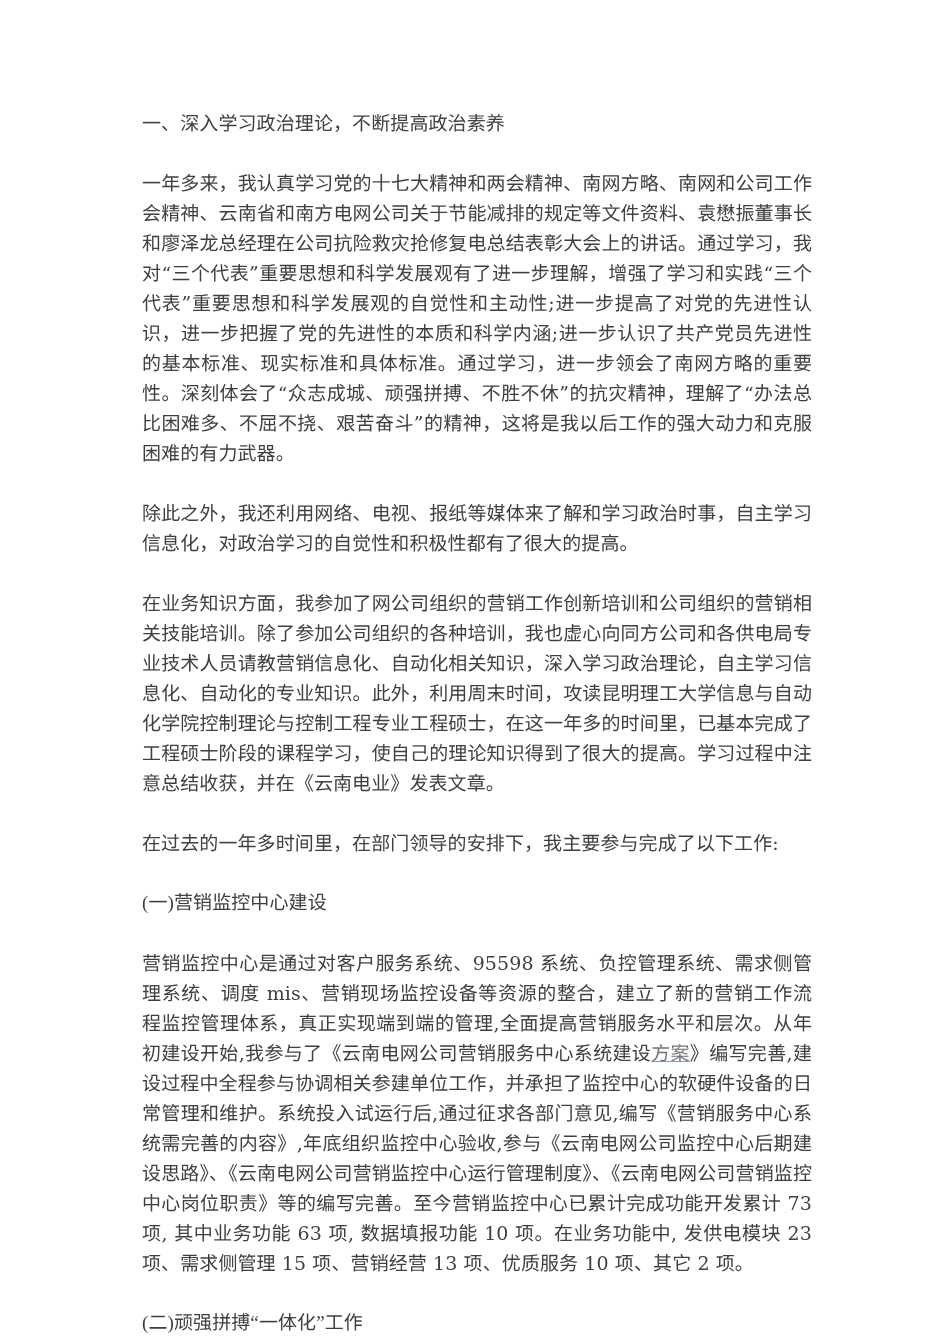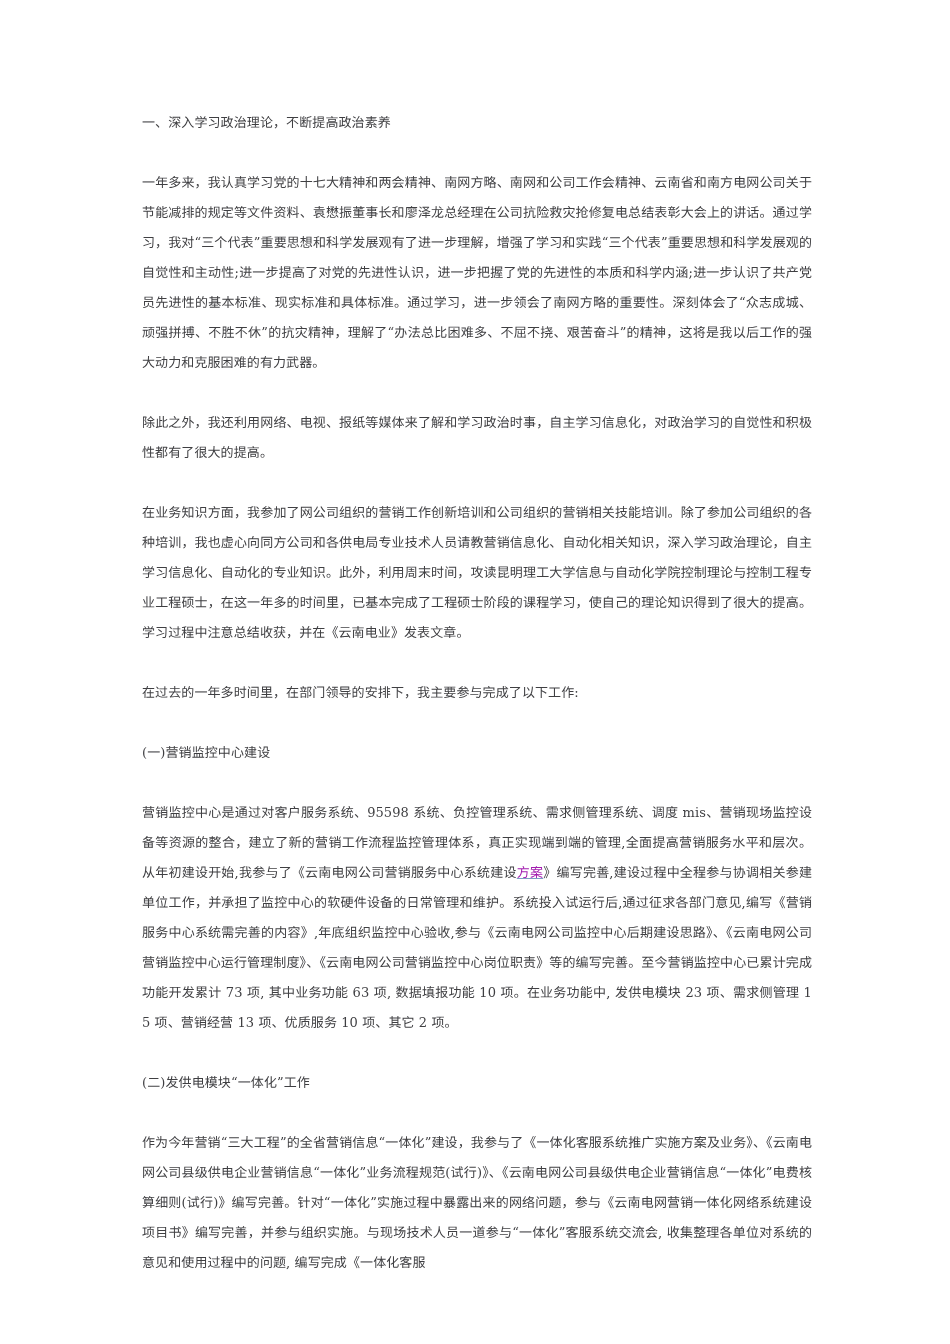--- a/index.html
+++ b/index.html
@@ -24,36 +24,37 @@
     background: #ffffff;
   }
   .doc-body {
     position: absolute;
     left: 142px;
     top: 108px;
     width: 670px;
   }
   .para {
     margin: 0 0 30px 0;
-    font-size: 13px;
+    font-size: 19px;
     line-height: 30px;
     color: #3f3f42;
     text-align: justify;
     text-justify: inter-ideograph;
     letter-spacing: 0.1px;
     word-break: break-all;
   }
   .para.heading {
     margin-bottom: 30px;
   }
   .para.sub {
     margin-bottom: 30px;
+    font-family: Liberation Serif, serif;
   }
   .link {
-    color: #a21caf;
+    color: #737373;
     text-decoration: underline;
     text-decoration-color: #7c9ec4;
   }
   .para.clipped {
     margin-bottom: 0;
   }
 </style>
 </head>
 <body>
 
@@ -69,18 +70,18 @@
 
     <p class="para">在业务知识方面，我参加了网公司组织的营销工作创新培训和公司组织的营销相关技能培训。除了参加公司组织的各种培训，我也虚心向同方公司和各供电局专业技术人员请教营销信息化、自动化相关知识，深入学习政治理论，自主学习信息化、自动化的专业知识。此外，利用周末时间，攻读昆明理工大学信息与自动化学院控制理论与控制工程专业工程硕士，在这一年多的时间里，已基本完成了工程硕士阶段的课程学习，使自己的理论知识得到了很大的提高。学习过程中注意总结收获，并在《云南电业》发表文章。</p>
 
 
     <p class="para">在过去的一年多时间里，在部门领导的安排下，我主要参与完成了以下工作:</p>
 
     <p class="para sub">(一)营销监控中心建设</p>
 
     <p class="para"><span>营销监控中心是通过对客户服务系统、95598 系统、负控管理系统、需求侧管理系统、调度 mis、营销现场监控设备等资源的整合，建立了新的营销工作流程监控管理体系，真正实现端到端的管理,全面提高营销服务水平和层次。从年初建设开始,我参与了《云南电网公司营销服务中心系统建设</span><a class="link" href="#">方案</a><span>》编写完善,建设过程中全程参与协调相关参建单位工作，并承担了监控中心的软硬件设备的日常管理和维护。系统投入试运行后,通过征求各部门意见,编写《营销服务中心系统需完善的内容》,年底组织监控中心验收,参与《云南电网公司监控中心后期建设思路》、《云南电网公司营销监控中心运行管理制度》、《云南电网公司营销监控中心岗位职责》等的编写完善。至今营销监控中心已累计完成功能开发累计 73 项, 其中业务功能 63 项, 数据填报功能 10 项。在业务功能中, 发供电模块 23 项、需求侧管理 15 项、营销经营 13 项、优质服务 10 项、其它 2 项。</span></p>
 
-    <p class="para sub">(二)发供电模块“一体化”工作</p>
+    <p class="para sub">(二)顽强拼搏“一体化”工作</p>
 
     <p class="para clipped">作为今年营销“三大工程”的全省营销信息“一体化”建设，我参与了《一体化客服系统推广实施方案及业务》、《云南电网公司县级供电企业营销信息“一体化”业务流程规范(试行)》、《云南电网公司县级供电企业营销信息“一体化”电费核算细则(试行)》编写完善。针对“一体化”实施过程中暴露出来的网络问题，参与《云南电网营销一体化网络系统建设项目书》编写完善，并参与组织实施。与现场技术人员一道参与“一体化”客服系统交流会, 收集整理各单位对系统的意见和使用过程中的问题, 编写完成《一体化客服</p>
 
   </div>
 </div>
 
 </body></html>

